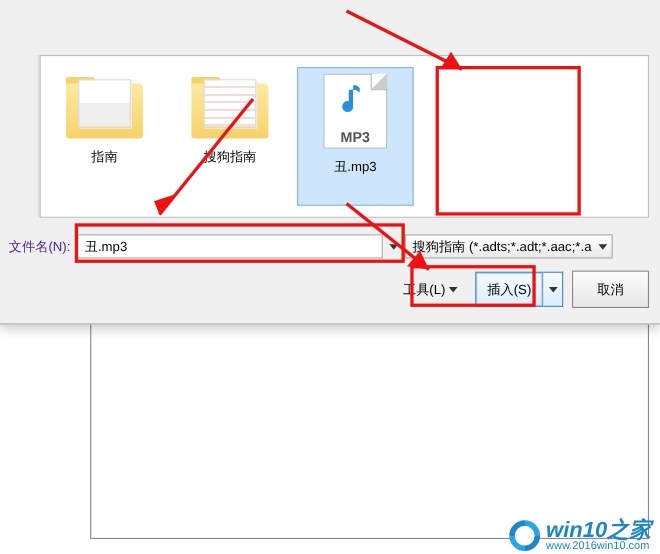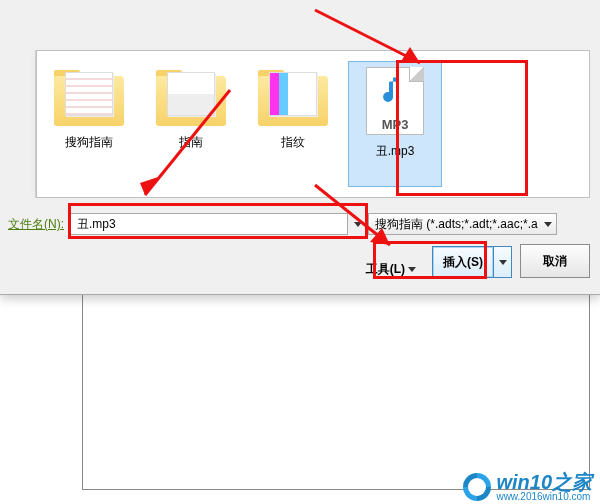--- a/index.html
+++ b/index.html
@@ -40,21 +40,21 @@
     right: 10px;
     height: 148px;
     background: #fff;
     border: 1px solid #c0c0c0;
     display: flex;
     gap: 8px;
     padding: 10px 5px;
     overflow: hidden;
   }
   .file-item {
-    width: 94px;
+    width: 106px;
     display: flex;
     flex-direction: column;
     align-items: center;
     padding-top: 5px;
   }
   .file-item.selected {
     background: #cde6fb;
     border: 1px solid #7cb8e8;
   }
   .folder-icon {
@@ -143,21 +143,21 @@
   .filename-row {
     position: absolute;
     left: 8px;
     top: 212px;
     right: 10px;
     height: 24px;
     display: flex;
     align-items: center;
     gap: 6px;
   }
-  .label { color: #4d7c0f; text-decoration: underline; }
+  .label { color: #4c1d95; }
   .filename-input {
     flex: 1;
     height: 22px;
     border: 1px solid #a9a9a9;
     background: #fff;
     padding: 0 6px;
     font-size: 12px;
     max-width: 278px;
   }
   .combo {
@@ -174,24 +174,23 @@
   .combo .caret {
     margin-left: 6px;
   }
   .tools-row {
     position: absolute;
     left: 0;
     top: 248px;
     right: 10px;
     height: 30px;
     display: flex;
-    align-items: flex-end;
+    align-items: center;
     justify-content: flex-end;
     gap: 8px;
-    font-weight: bold;
   }
   .tools-label {
     display: flex;
     align-items: center;
     gap: 3px;
     margin-right: 8px;
   }
   .btn {
     height: 24px;
     border: 1px solid #8a8a8a;
@@ -292,42 +291,34 @@
 <div class="dialog">
 
   <div class="dialog-left-edge"></div>
 
   <div class="file-area">
 
     <div class="file-item">
       <div class="folder-icon">
         <div class="folder-tab"></div>
         <div class="folder-back"></div>
-        <div class="folder-paper img1"></div>
-      </div>
-      <div class="file-label">搜狗指南</div>
+        <div class="folder-paper img2"></div>
+      </div>
+      <div class="file-label">指南</div>
     </div>
 
     <div class="file-item">
       <div class="folder-icon">
         <div class="folder-tab"></div>
         <div class="folder-back"></div>
-        <div class="folder-paper img2"></div>
-      </div>
-      <div class="file-label">指南</div>
-    </div>
-
-    <div class="file-item">
-      <div class="folder-icon">
-        <div class="folder-tab"></div>
-        <div class="folder-back"></div>
-        <div class="folder-paper img3"></div>
-      </div>
-      <div class="file-label">指纹</div>
-    </div>
+        <div class="folder-paper img1"></div>
+      </div>
+      <div class="file-label">搜狗指南</div>
+    </div>
+
 
     <div class="file-item selected">
       <div class="mp3-icon">
         <svg class="mp3-note" viewBox="0 0 24 30">
           <path d="M14 2 L14 20 A5 5 0 1 1 10 16 L10 6 Q16 4 20 8 L20 4 Q16 0 14 2 Z" fill="#2a8fd8"></path>
         </svg>
         <div class="mp3-label">MP3</div>
       </div>
       <div class="file-label">丑.mp3</div>
     </div>

